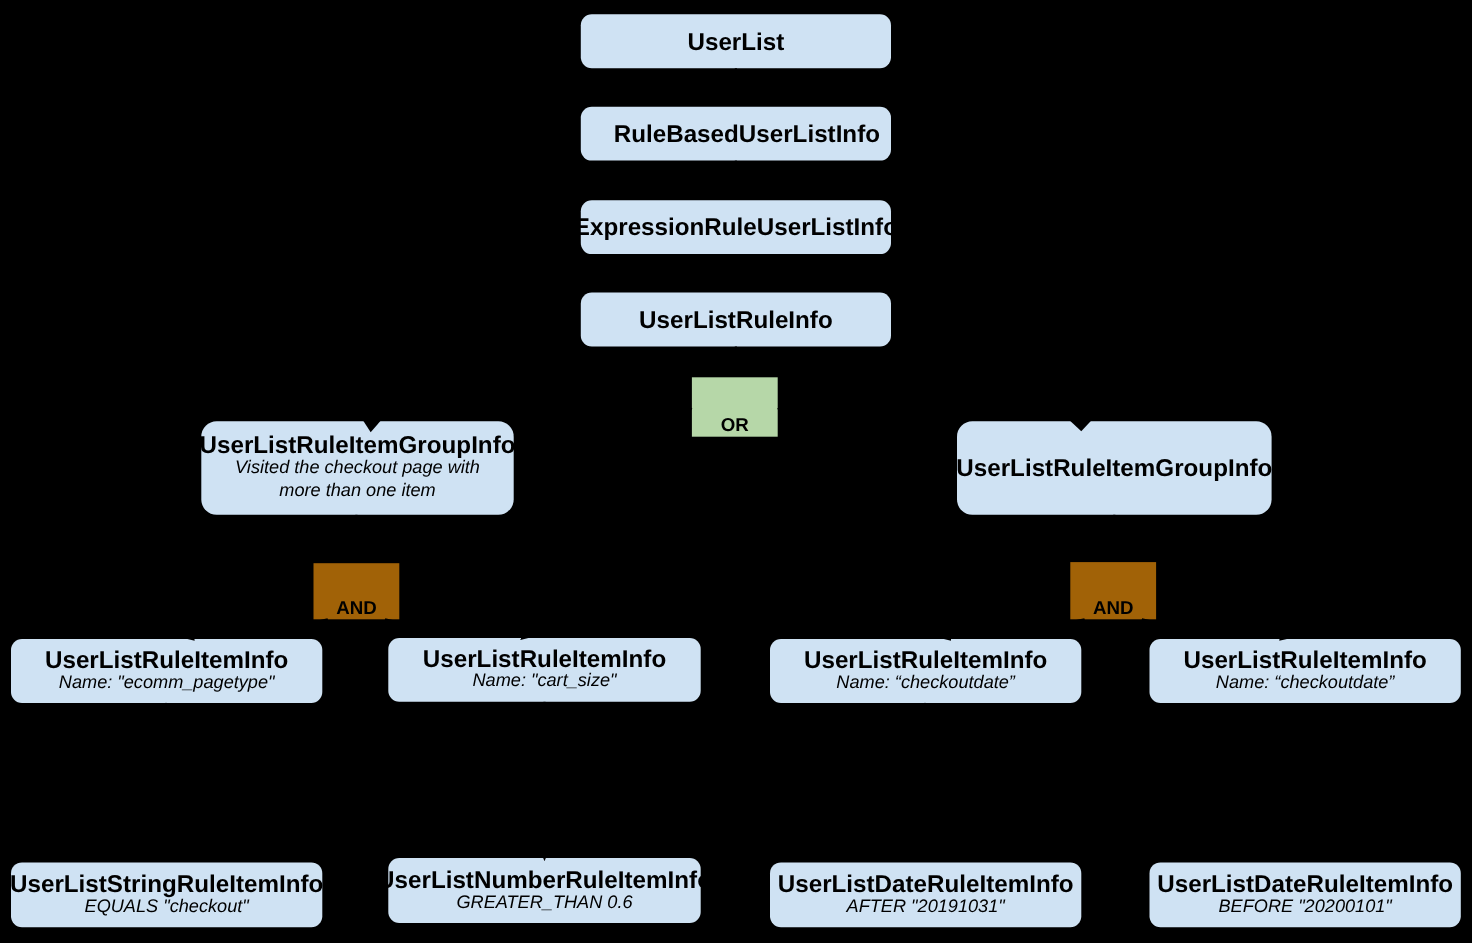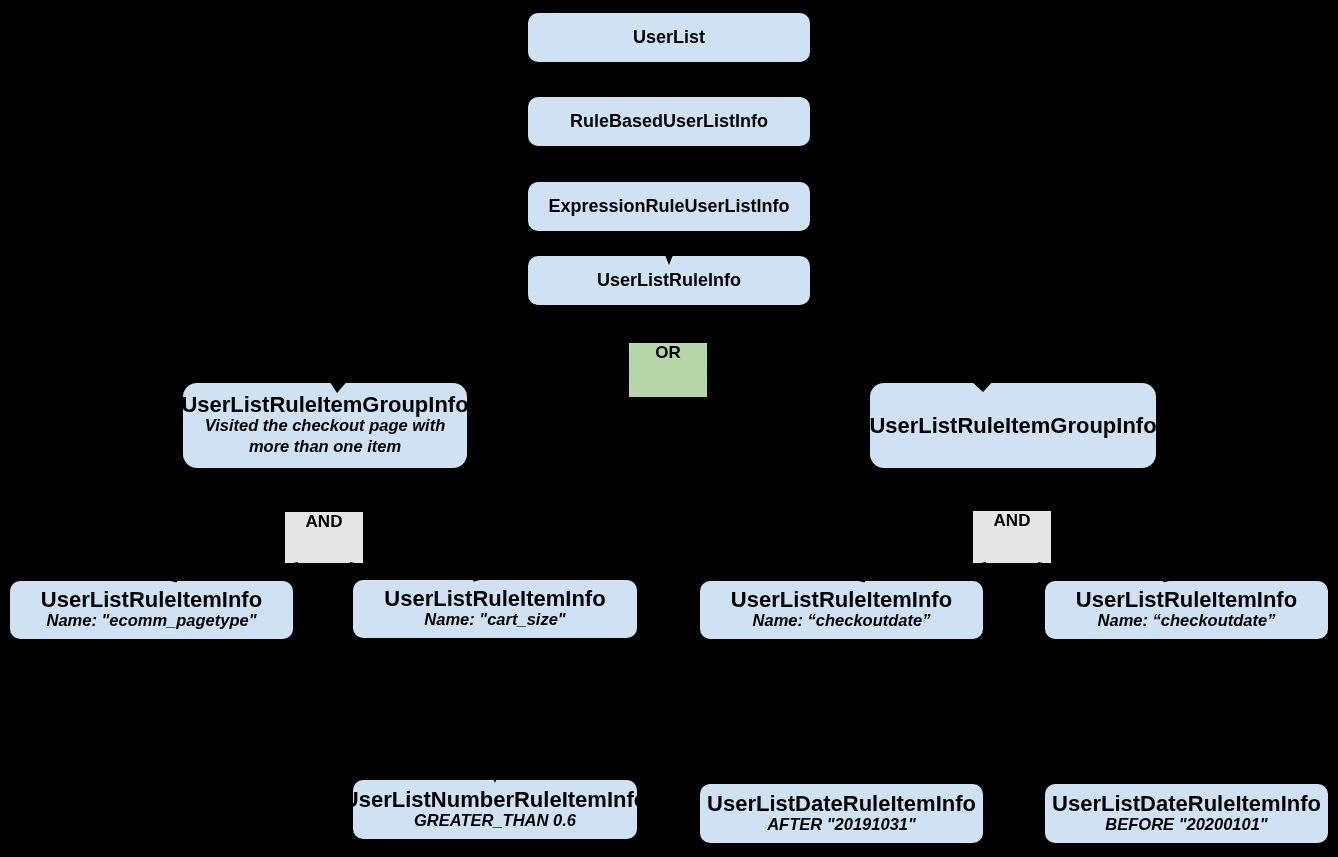--- a/index.html
+++ b/index.html
@@ -32,41 +32,40 @@
   .node .t {
     font-weight: 700;
     font-size: 22px;
     line-height: 21px;
     white-space: nowrap;
   }
   .node .d {
     font-style: italic;
     font-size: 16.5px;
     line-height: 21px;
-    font-weight: bold;
   }
-  .chain .t { font-size: 18px; }
+  .chain .t { font-size: 22px; }
   .op {
     position: absolute;
     display: flex;
-    align-items: flex-start;
+    align-items: flex-end;
     justify-content: center;
     font-weight: 700;
     font-size: 17px;
     z-index: 1;
     box-sizing: border-box;
   }
   .op-or  { background: #b6d7a8; }
-  .op-and { background: #e5e5e5; }
+  .op-and { background: #a16207; }
 
   
   .n1 { left: 528px; top: 13px;  width: 282px; height: 49px; }
-  .n2 { left: 528px; top: 97px;  width: 282px; height: 49px; }
+  .n2 { left: 528px; top: 97px;  width: 282px; height: 49px; align-items: flex-end; }
   .n3 { left: 528px; top: 182px; width: 282px; height: 49px; }
-  .n4 { left: 528px; top: 256px; width: 282px; height: 49px; }
+  .n4 { left: 528px; top: 266px; width: 282px; height: 49px; }
   .or { left: 629px; top: 343px; width: 78px;  height: 54px; }
   .gl { left: 183px; top: 383px; width: 284px; height: 85px; border-radius: 14px; }
   .gr { left: 870px; top: 383px; width: 286px; height: 85px; border-radius: 14px; }
   .al { left: 285px; top: 512px; width: 78px;  height: 51px; }
   .ar { left: 973px; top: 511px; width: 78px;  height: 52px; }
   .r1 { left: 10px;   top: 581px; width: 283px; height: 58px; }
   .r2 { left: 353px;  top: 580px; width: 284px; height: 58px; }
   .r3 { left: 700px;  top: 581px; width: 283px; height: 58px; }
   .r4 { left: 1045px; top: 581px; width: 283px; height: 58px; }
   .o1 { left: 10px;   top: 784px; width: 283px; height: 59px; }
@@ -130,20 +129,24 @@
   </div>
   <div class="node r3">
     <span class="t">UserListRuleItemInfo</span>
     <span class="d">Name: “checkoutdate”</span>
   </div>
   <div class="node r4">
     <span class="t">UserListRuleItemInfo</span>
     <span class="d">Name: “checkoutdate”</span>
   </div>
 
+  <div class="node o1">
+    <span class="t">UserListStringRuleItemInfo</span>
+    <span class="d">EQUALS "checkout"</span>
+  </div>
   <div class="node o2">
     <span class="t">UserListNumberRuleItemInfo</span>
     <span class="d">GREATER_THAN 0.6</span>
   </div>
   <div class="node o3">
     <span class="t">UserListDateRuleItemInfo</span>
     <span class="d">AFTER "20191031"</span>
   </div>
   <div class="node o4">
     <span class="t">UserListDateRuleItemInfo</span>

